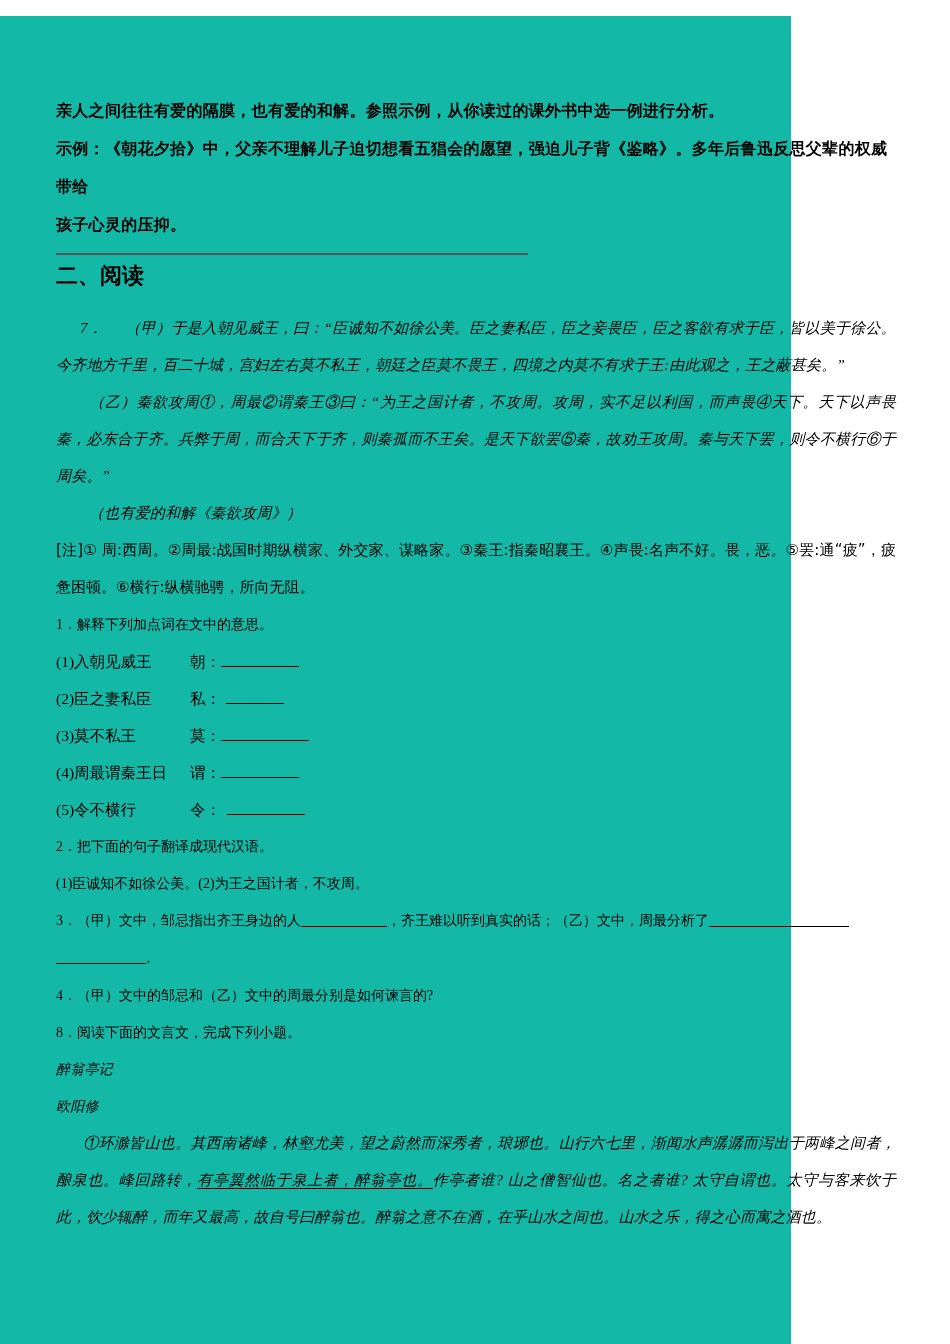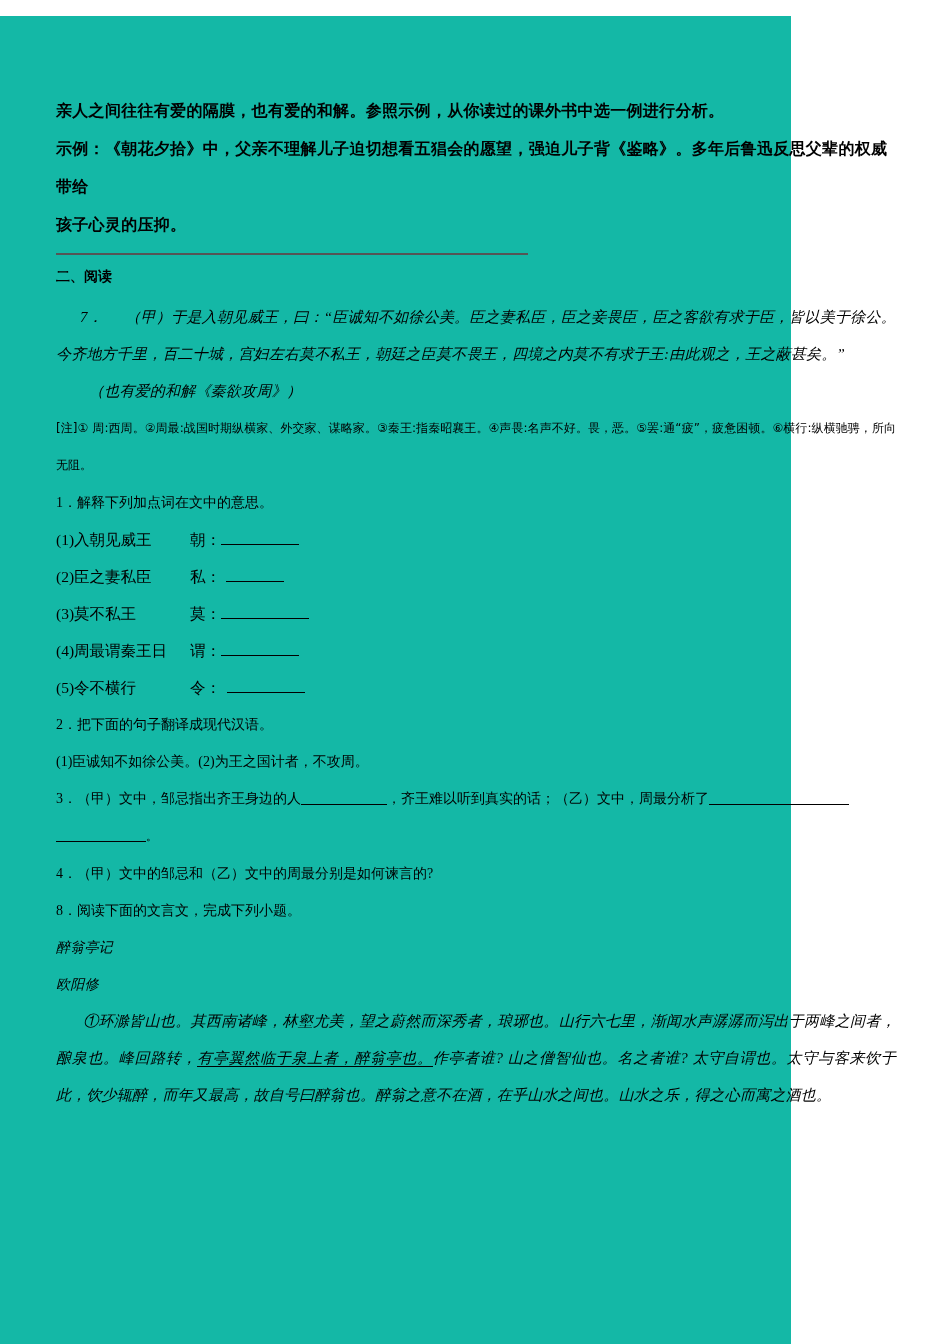--- a/index.html
+++ b/index.html
@@ -52,38 +52,38 @@
     line-height: 38px;
     letter-spacing: 0.3px;
   }
   .sep-rule {
     width: 472px;
     height: 0;
     border-top: 2px solid #555555;
     margin: 9px 0 6px 0;
   }
   .section-title {
-    font-size: 14px;
+    font-size: 22px;
     line-height: 30px;
-    margin-bottom: 8px;
+    margin-bottom: 19px;
   }
   .passage {
     font-size: 15px;
     line-height: 37px;
     text-align: justify;
     text-justify: inter-character;
     word-break: break-all;
   }
   .src-line {
     font-size: 15px;
     line-height: 37px;
     padding-left: 2.2em;
   }
   .notes {
-    font-size: 12px;
+    font-size: 15px;
     line-height: 37px;
     text-align: justify;
     word-break: break-all;
   }
   .q-line {
     font-size: 14px;
     line-height: 37px;
     word-break: break-all;
   }
   .q-sub {
@@ -116,20 +116,23 @@
     <div class="f-hei intro-line">孩子心灵的压抑。</div>
 
     <div class="sep-rule"></div>
 
     <div class="f-hei section-title">二、阅读</div>
 
     <div class="f-kai passage">
       <span style="padding-left:1.6em">7．</span><span style="display:inline-block;width:1.5em"></span><span>（甲）</span><span>于是入朝见威王，曰：“臣诚知不如徐公美。臣之妻私臣，臣之妾畏臣，臣之客欲有求于臣，皆以美于徐公。今齐地方千里，百二十城，宫妇左右莫不私王，朝廷之臣莫不畏王，四境之内莫不有求于王:由此观之，王之蔽甚矣。”</span>
     </div>
 
+    <div class="f-kai passage">
+      <span style="display:inline-block;width:2.2em"></span><span>（乙）</span><span>秦欲攻周①，周最②谓秦王③曰：“为王之国计者，不攻周。攻周，实不足以利国，而声畏④天下。天下以声畏秦，必东合于齐。兵弊于周，而合天下于齐，则秦孤而不王矣。是天下欲罢⑤秦，故劝王攻周。秦与天下罢，则令不横行⑥于周矣。”</span>
+    </div>
     <div class="f-kai src-line">（也有爱的和解《秦欲攻周》）</div>
 
     <div class="f-sans notes">[注]① 周:西周。②周最:战国时期纵横家、外交家、谋略家。③秦王:指秦昭襄王。④声畏:名声不好。畏，恶。⑤罢:通“疲”，疲惫困顿。⑥横行:纵横驰骋，所向无阻。</div>
 
     <div class="f-song q-line">
       <span>1．</span><span>解释下列加点词在文中的意思。</span>
     </div>
 
     <div class="f-song q-sub">
       <span class="stem">(1)</span>

